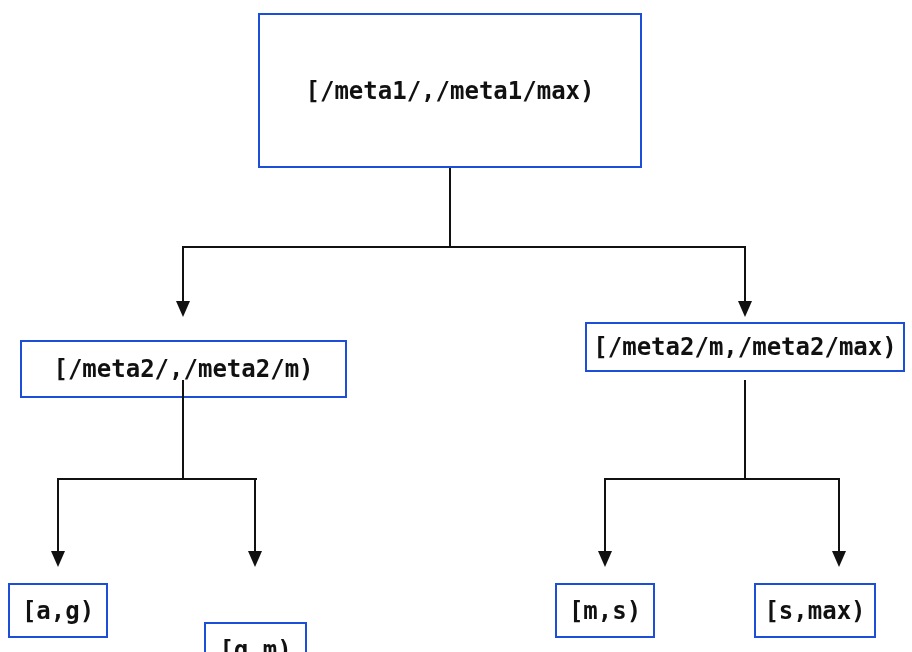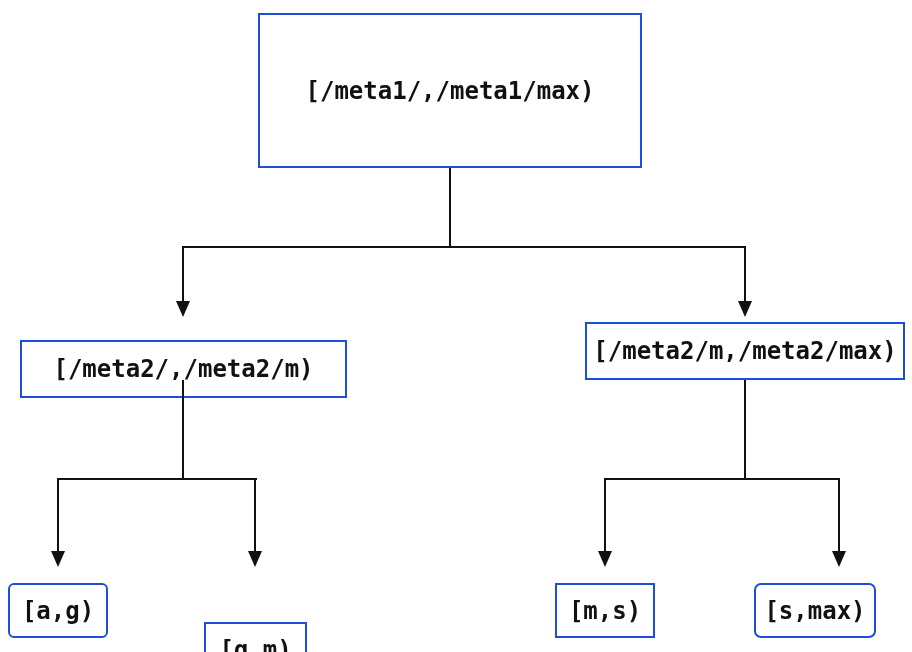--- a/index.html
+++ b/index.html
@@ -24,25 +24,25 @@
     align-items: center;
     justify-content: center;
     color: #111111;
     font-size: 24px;
     font-weight: 700;
     letter-spacing: 0px;
     white-space: nowrap;
   }
   #node-root   { left: 258px; top: 13px;  width: 384px; height: 155px; }
   #node-l2l    { left: 20px;  top: 322px; width: 327px; height: 58px; margin-top: 18px; }
-  #node-l2r    { left: 585px; top: 322px; width: 320px; height: 58px; }
-  #leaf-ag     { left: 8px;   top: 583px; width: 100px; height: 55px; border-radius: 6px; }
+  #node-l2r    { left: 585px; top: 322px; width: 320px; height: 50px; }
+  #leaf-ag     { left: 8px;   top: 583px; width: 100px; height: 55px; }
   #leaf-gm     { left: 204px; top: 583px; width: 103px; height: 55px; margin-top: 39px; }
   #leaf-ms     { left: 555px; top: 583px; width: 100px; height: 55px; align-items: center; }
-  #leaf-smax   { left: 754px; top: 583px; width: 122px; height: 55px; border-radius: 7px; }
+  #leaf-smax   { left: 754px; top: 583px; width: 122px; height: 55px; }
 
   .v, .h {
     position: absolute;
     background: #111111;
   }
   .v { width: 2px; }
   .h { height: 2px; }
 
   
   #a-stem  { left: 449px; top: 168px; height: 80px; }

